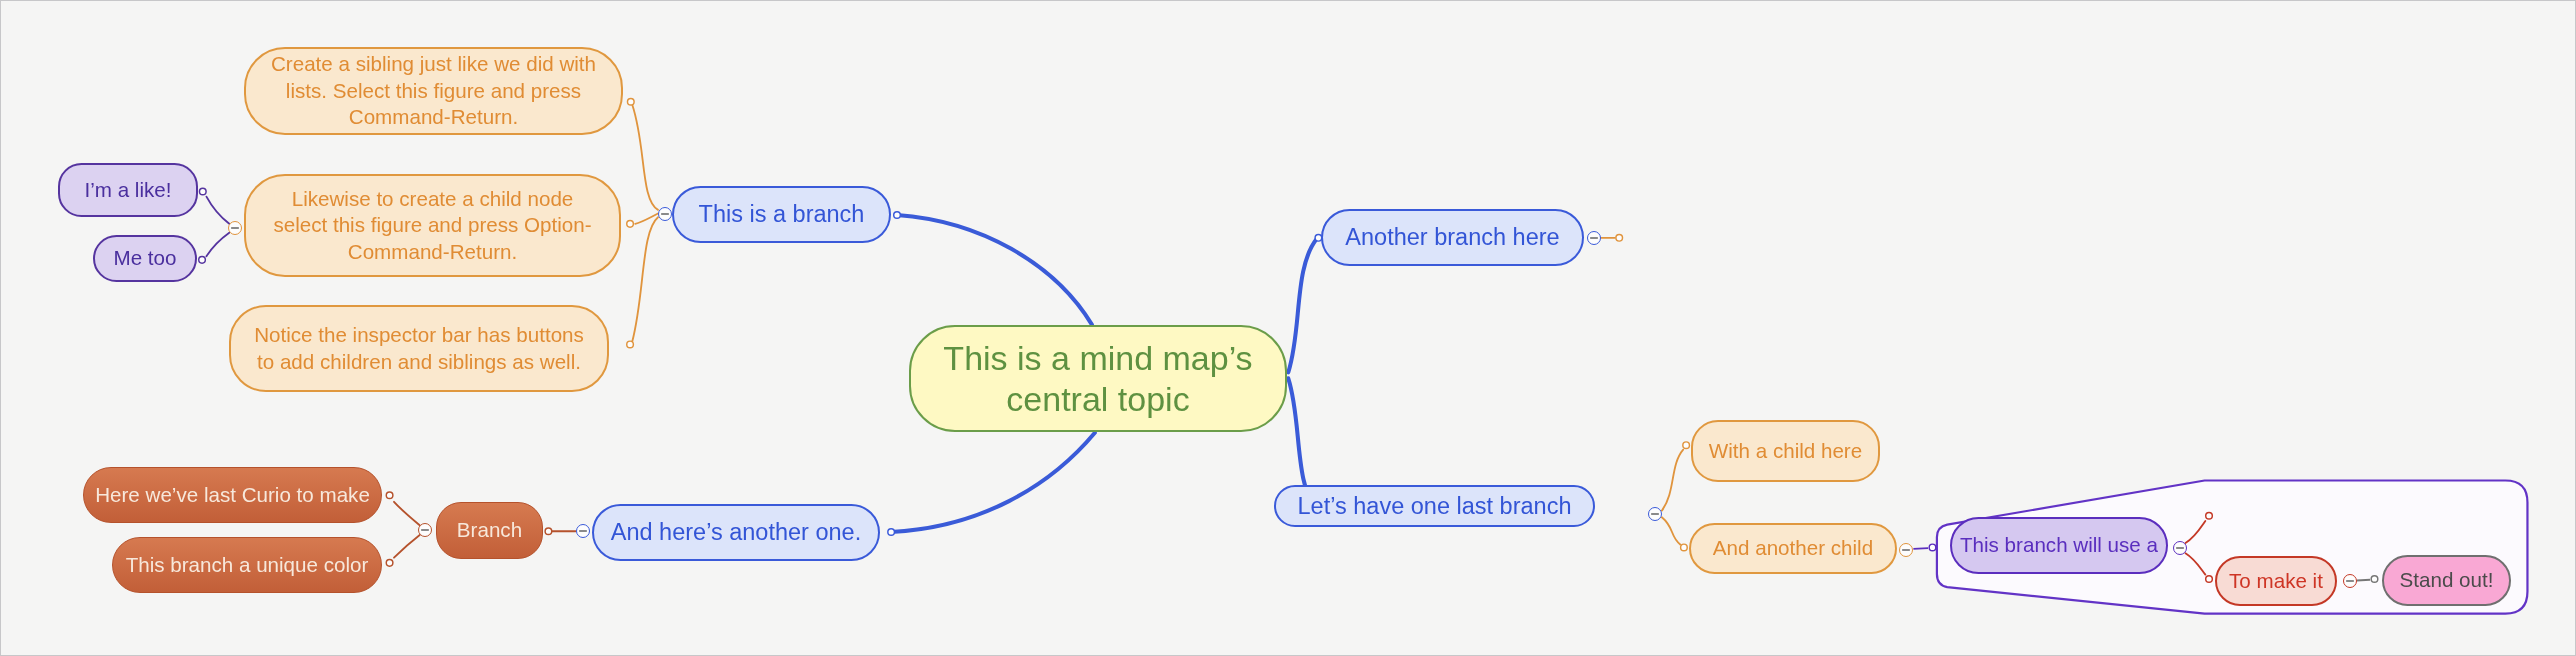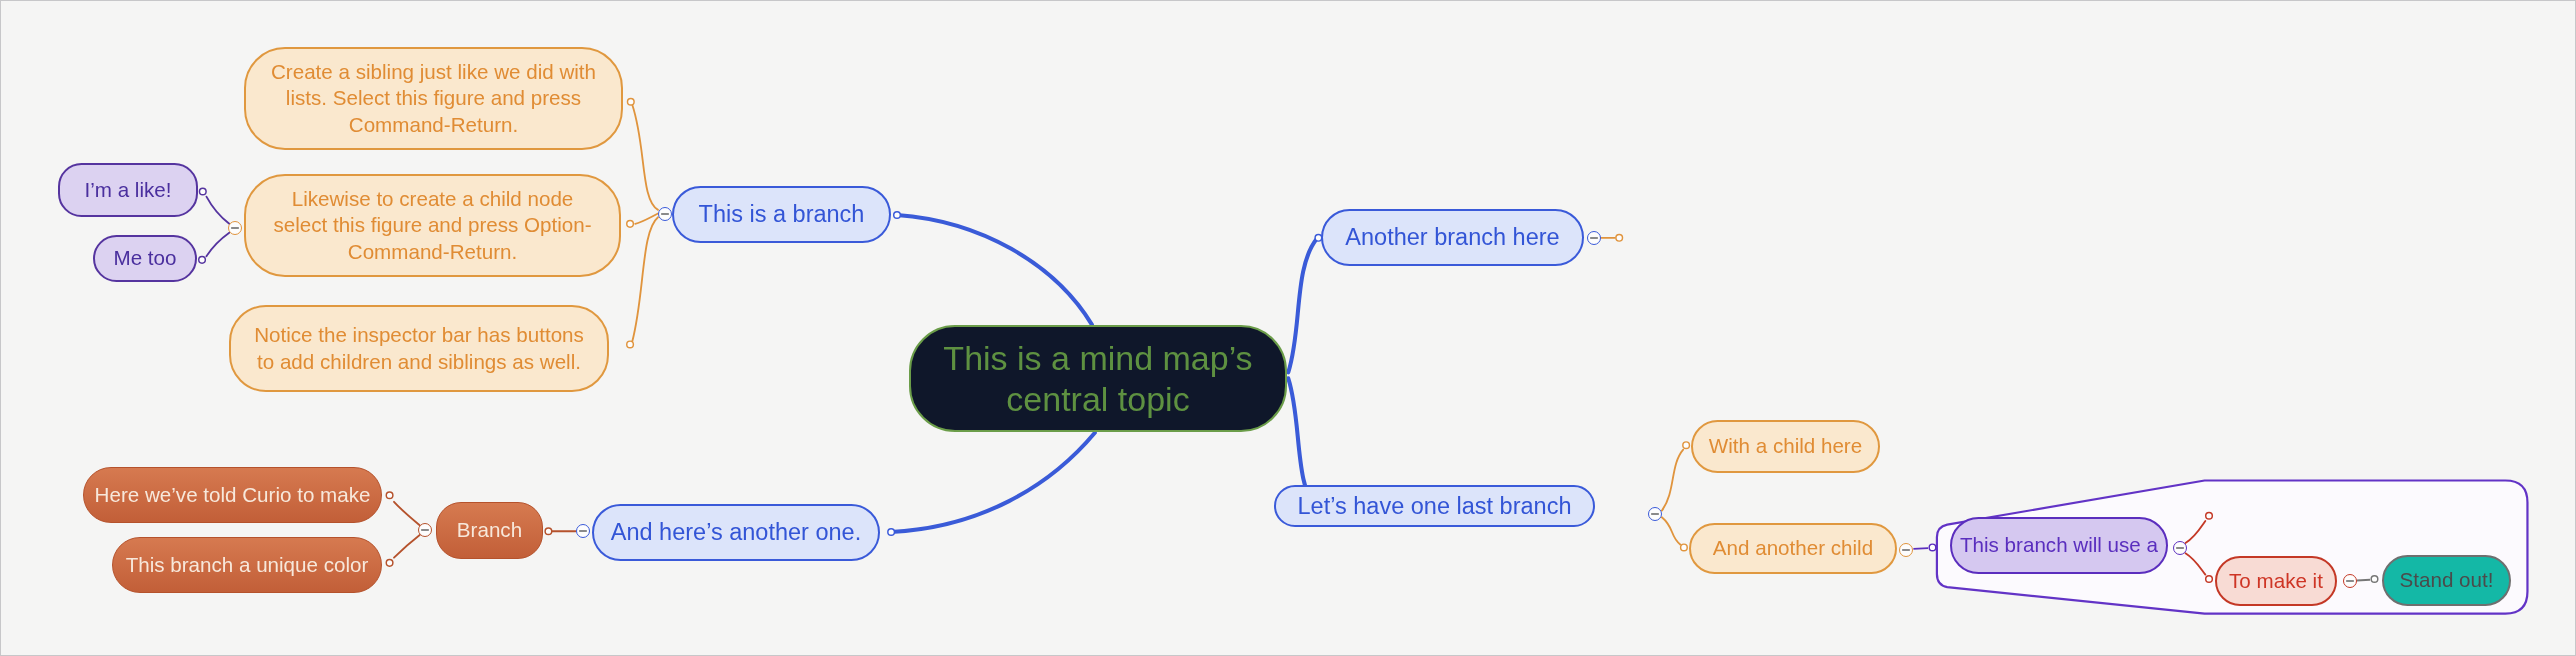--- a/index.html
+++ b/index.html
@@ -14,21 +14,21 @@
   .wires{position:absolute;left:0;top:0;}
   .node{
     position:absolute;
     display:flex;align-items:center;justify-content:center;
     text-align:center;
     white-space:pre-line;
     box-sizing:border-box;
     line-height:1.28;
   }
   .node.green{
-    background:#0f172a;border:2.9px solid #6B9D49;color:#5E9141;
+    background:#fef9c3;border:2.9px solid #6B9D49;color:#5E9141;
     border-radius:46px;font-size:34px;line-height:1.18;
   }
   .node.blue{
     background:#DCE4FA;border:2.2px solid #3A5AD9;color:#3355D6;
     border-radius:29px;font-size:23.5px;
   }
   .node.orange{
     background:#FAE8CE;border:2.2px solid #E0983F;color:#E08C34;
     border-radius:41px;font-size:20.6px;
   }
@@ -45,21 +45,21 @@
     background:linear-gradient(#D67A50,#C25F38);
     border:1.8px solid #B5522C;color:#F7E8DB;
     border-radius:28px;font-size:20.6px;
   }
   .node.terra.big{border-radius:25px;}
   .node.red{
     background:#F8DBD4;border:2.2px solid #C43826;color:#CE3525;
     border-radius:26.5px;font-size:20.6px;
   }
   .node.gray{
-    background:#14b8a6;border:2.2px solid #6F6F6F;color:#4B4B4B;
+    background:#f9a8d4;border:2.2px solid #6F6F6F;color:#4B4B4B;
     border-radius:26.5px;font-size:20.6px;
   }
   .minus{
     position:absolute;width:14px;height:14px;border-radius:50%;
     background:#FDFDFD;box-sizing:border-box;
     display:flex;align-items:center;justify-content:center;
   }
   .minus .dash{width:7.4px;height:1.9px;background:#8A8A8A;border-radius:0.7px;}
   .minus.blue{border:1.8px solid #3A5AD9;}
   .minus.orange{border:1.8px solid #E0943D;}
@@ -141,41 +141,41 @@
 central topic</div>
 
   <div class="node blue" style="left:671px;top:185px;width:219px;height:57px;">This is a branch</div>
 
   <div class="node blue" style="left:1320px;top:208px;width:263px;height:57px;">Another branch here</div>
 
   <div class="node blue" style="left:591px;top:503px;width:288px;height:57px;">And here’s another one.</div>
 
   <div class="node blue" style="left:1273px;top:484px;width:321px;height:42px;">Let’s have one last branch</div>
 
-  <div class="node orange" style="left:243px;top:46px;width:379px;height:103px;">Create a sibling just like we did with
+  <div class="node orange" style="left:243px;top:46px;width:379px;height:88px;">Create a sibling just like we did with
 lists. Select this figure and press
 Command-Return.</div>
 
   <div class="node orange" style="left:243px;top:173px;width:377px;height:103px;">Likewise to create a child node
 select this figure and press Option-
 Command-Return.</div>
 
   <div class="node orange" style="left:228px;top:304px;width:380px;height:87px;border-radius:37px;">Notice the inspector bar has buttons
 to add children and siblings as well.</div>
 
 
   <div class="node purple" style="left:57px;top:162px;width:140px;height:54px;">I’m a like!</div>
 
   <div class="node purple" style="left:92px;top:234px;width:104px;height:47px;">Me too</div>
 
-  <div class="node orange pill" style="left:1690px;top:419px;width:189px;height:53px;text-align:right;">With a child here</div>
+  <div class="node orange pill" style="left:1690px;top:419px;width:189px;height:62px;text-align:right;">With a child here</div>
 
   <div class="node orange pill" style="left:1688px;top:522px;width:208px;height:51px;">And another child</div>
 
-  <div class="node terra" style="left:82px;top:466px;width:299px;height:56px;">Here we’ve told Curio to make</div>
+  <div class="node terra" style="left:82px;top:466px;width:299px;height:56px;">Here we’ve last Curio to make</div>
 
   <div class="node terra" style="left:111px;top:536px;width:270px;height:56px;">This branch a unique color</div>
 
   <div class="node terra big" style="left:435px;top:501px;width:107px;height:57px;">Branch</div>
 
   <div class="node purple2" style="left:1949px;top:516px;width:218px;height:57px;">This branch will use a</div>
 
 
   <div class="node red" style="left:2214px;top:555px;width:122px;height:50px;">To make it</div>
 

